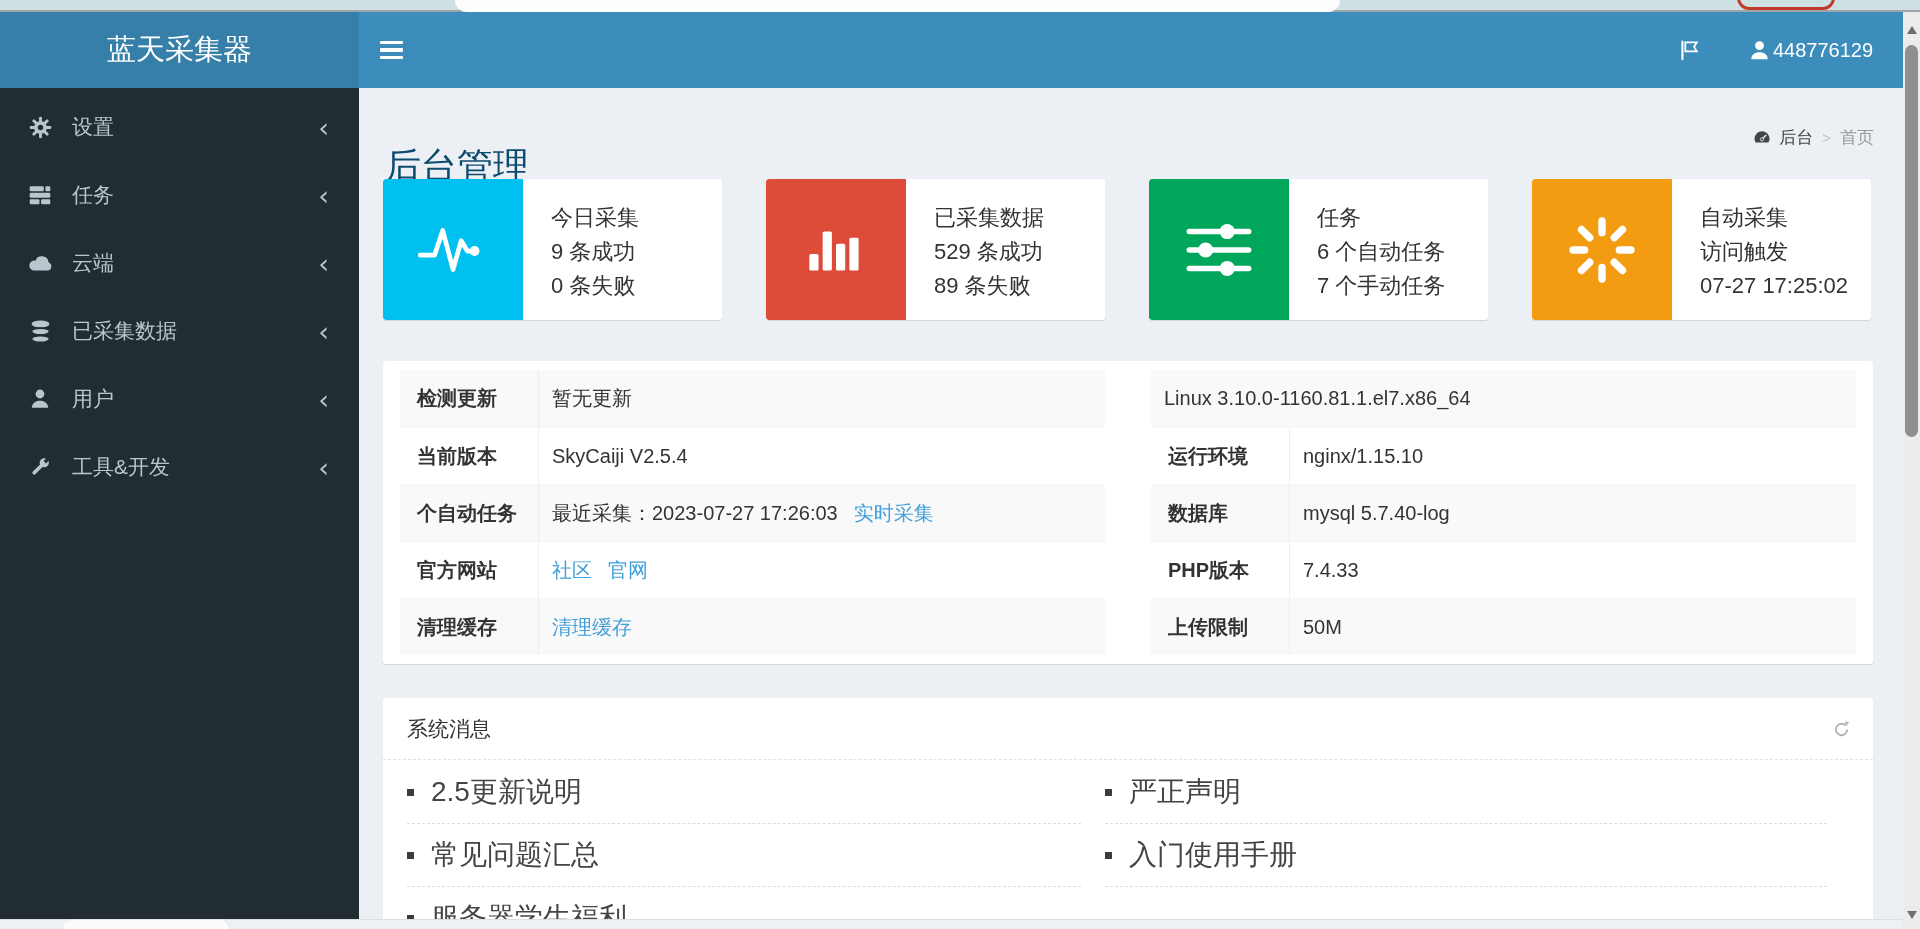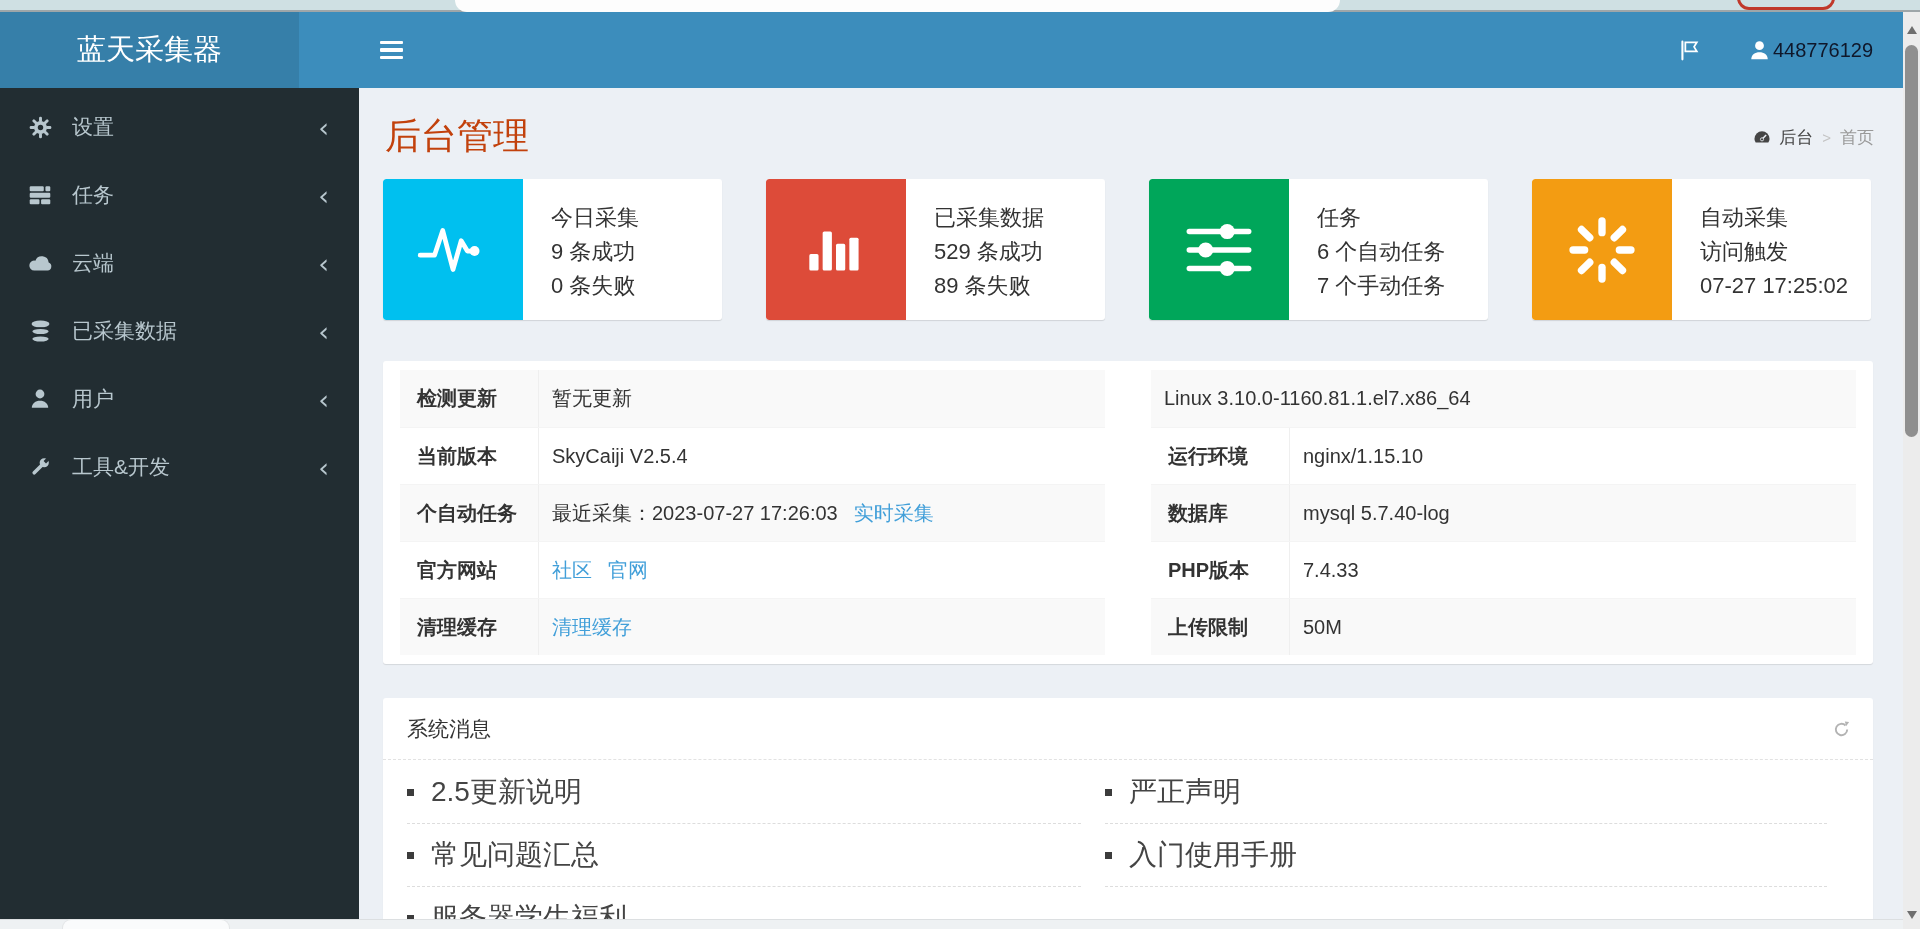--- a/index.html
+++ b/index.html
@@ -30,41 +30,41 @@
   .scroll-btn { position:absolute; left:0; width:17px; height:20px; display:flex;
     align-items:center; justify-content:center; }
   .scroll-btn.up { top:8px; } .scroll-btn.down { bottom:4px; }
   .tri-up { width:0; height:0; border-left:5px solid transparent; border-right:5px solid transparent; border-bottom:8px solid #6e6e6e; }
   .tri-down { width:0; height:0; border-left:5px solid transparent; border-right:5px solid transparent; border-top:8px solid #6e6e6e; }
   .scroll-thumb { position:absolute; top:33px; left:2px; width:13px; height:392px;
     background:#8f8f8f; border-radius:7px; }
 
   
   .navbar { position:absolute; top:12px; left:0; right:17px; height:76px; background:#3c8dbc; }
-  .brand { position:absolute; left:0; top:0; width:299px; height:76px; background:#367fa9;
+  .brand { position:absolute; left:0; top:0; width:359px; height:76px; background:#367fa9;
     color:#fff; font-size:29px; display:flex; align-items:center; justify-content:center; cursor:pointer; }
   .hamburger { position:absolute; left:380px; top:0; height:76px; width:46px;
     display:flex; flex-direction:column; justify-content:center; gap:4px; cursor:pointer; }
   .hamburger i { display:block; width:23px; height:3.6px; background:#fff; border-radius:1px; }
   .nav-right { position:absolute; right:30px; top:0; height:76px; display:flex; align-items:center; gap:46px; }
   .nav-flag { cursor:pointer; }
-  .nav-user { display:flex; align-items:flex-start; gap:2px; color:#0f172a; font-size:20px; cursor:pointer; }
+  .nav-user { display:flex; align-items:flex-start; gap:2px; color:#ffffff; font-size:20px; cursor:pointer; }
 
   
   .sidebar { position:absolute; top:88px; left:0; bottom:0; width:359px; background:#222d32; z-index:5; }
   .smenu { padding-top:5px; }
   .sitem { height:68px; display:flex; align-items:center; padding:0 30px 0 27px;
     color:#b8c7ce; font-size:21px; cursor:pointer; }
   .sitem .sicon { width:26px; margin-right:19px; display:flex; justify-content:center; }
   .sitem .chev { margin-left:auto; font-size:27px; line-height:1; color:#b8c7ce; font-family:"DejaVu Sans",sans-serif; }
 
   
   .content { position:absolute; left:359px; top:88px; right:17px; bottom:0; background:#ecf0f5; overflow:hidden; }
   .content-header { position:relative; padding:24px 30px 0 26px; height:95px; }
-  .page-title { font-size:36px; font-weight:400; color:#c2410c; }
+  .page-title { font-size:36px; font-weight:400; color:#0c4a6e;margin-top:30px; }
   .breadcrumb { position:absolute; right:29px; top:38px; display:flex; align-items:center; gap:9px; font-size:17px; }
   .bc-root { color:#444; display:flex; align-items:center; gap:7px; cursor:pointer; }
   .bc-sep { color:#c3c3c3; font-size:15px; }
   .bc-current { color:#999; }
 
   
   .info-row { position:absolute; left:24px; right:32px; top:91px; display:flex; gap:44px; }
   .info-box { flex:1; height:141px; background:#fff; border-radius:3px;
     box-shadow:0 1px 1px rgba(0,0,0,.12); display:flex; overflow:hidden; }
   .ib-icon { width:140px; height:141px; display:flex; align-items:center; justify-content:center; border-radius:3px 0 0 3px; }

